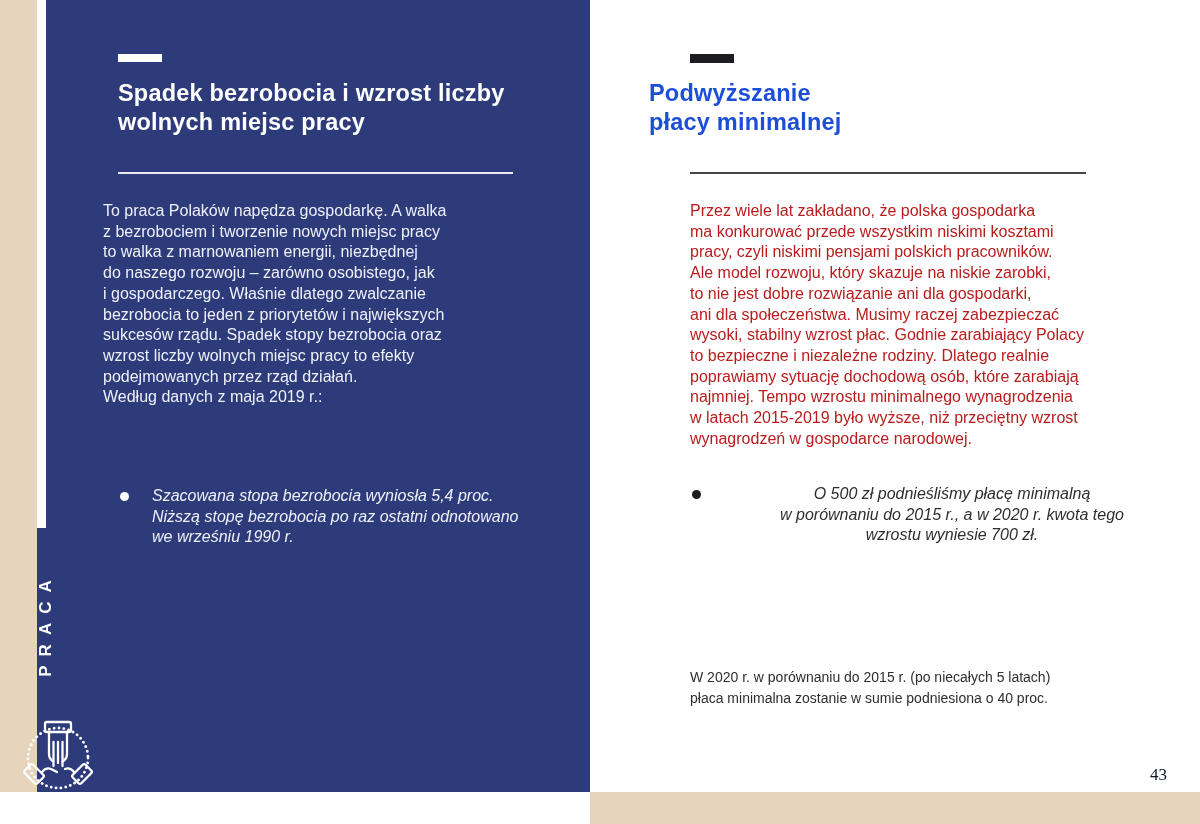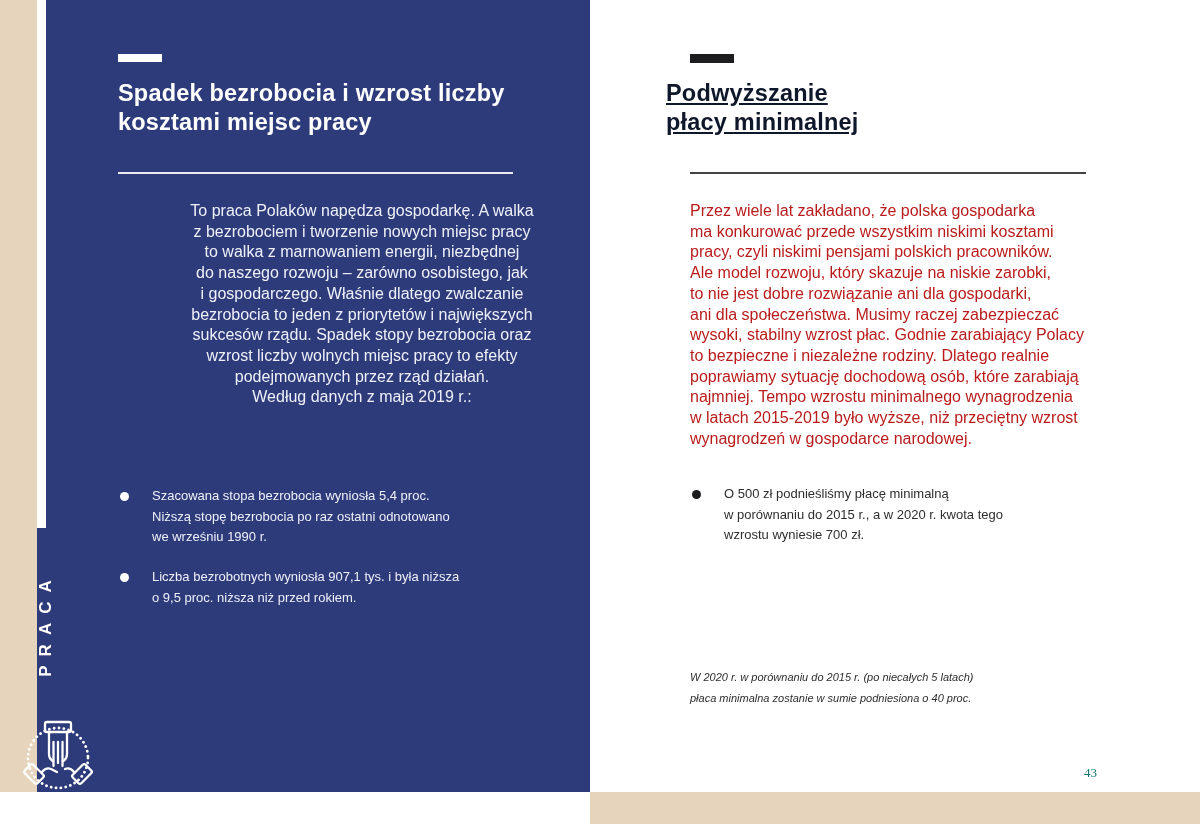--- a/index.html
+++ b/index.html
@@ -29,52 +29,52 @@
 
   .hands-icon-box { left: 22px; top: 718px; width: 72px; height: 74px; }
 
   
   .accent-dash { width: 44px; height: 8px; }
   .panel-title { font-size: 23.5px; line-height: 28.5px; font-weight: bold; white-space: pre-line; letter-spacing: .2px; }
   .rule { height: 2px; }
   .intro { font-size: 16px; line-height: 20.7px; white-space: pre-line; }
 
   ul.bullets { list-style: none; }
-  ul.bullets li { position: relative; padding-left: 34px; white-space: pre-line; font-size: 13px; line-height: 20.7px; }
+  ul.bullets li { position: relative; padding-left: 34px; white-space: pre-line; font-size: 16px; line-height: 20.7px; font-style: italic; }
   ul.bullets li .dot {
     position: absolute; left: 2px; top: 6px;
     width: 9px; height: 9px; border-radius: 50%;
   }
 
   
   .l-dash  { left: 118px; top: 54px; background: #ffffff; }
   .l-title { left: 118px; top: 79px; width: 440px; color: #ffffff; }
   .l-rule  { left: 118px; top: 172px; width: 395px; background: rgba(255,255,255,.9); }
-  .l-intro { left: 132px; top: 201px; width: 460px; color: #eef0f9; text-align: center; }
+  .l-intro { left: 103px; top: 201px; width: 460px; color: #eef0f9; }
   .l-bullets { left: 118px; top: 486px; width: 466px; color: #eef0f9; }
   .l-bullets li { margin-bottom: 19px; }
   .l-bullets li .dot { background: #ffffff; }
 
   
   .r-dash  { left: 690px; top: 54px; background: #1d1d20; height: 9px; }
-  .r-title { left: 666px; top: 79px; width: 440px; color: #0f172a; text-decoration: underline; }
+  .r-title { left: 649px; top: 79px; width: 440px; color: #1d4ed8; }
   .r-rule  { left: 690px; top: 172px; width: 396px; background: #454548; height: 1.6px; }
   .r-intro { left: 690px; top: 201px; width: 490px; color: #b91c1c; }
   .r-bullets { left: 690px; top: 484px; width: 490px; color: #2e2e30; }
-  .r-bullets li { margin-bottom: 21px; padding-left: 33px; }
+  .r-bullets li { margin-bottom: 21px; padding-left: 33px; text-align: center; }
   .r-bullets li .dot { left: 4px; background: #1d1d20; }
   .footnote {
     left: 690px; top: 667px; width: 480px;
-    font-style: italic; font-size: 11px; line-height: 20.5px;
+    font-size: 14px; line-height: 20.5px;
     color: #2e2e30; white-space: pre-line;
   }
 
   .page-number {
-    left: 1084px; top: 765px; width: 34px;
-    font-family: "Liberation Serif", serif; font-size: 13px; color: #0f766e;
+    left: 1150px; top: 765px; width: 34px;
+    font-family: "Liberation Serif", serif; font-size: 17px; color: #0f172a;
     text-align: left;
   }
 
   .bottom-beige-bar { left: 590px; top: 792px; width: 610px; height: 32px; background: #e6d4bc; }
 </style>
 </head>
 <body>
 
 <div class="abs beige-sidebar"></div>
 <div class="abs navy-panel"></div>
@@ -96,39 +96,37 @@
       <rect x="3" y="50" width="18" height="12" rx="2" transform="rotate(45 12 56)"></rect>
       <rect x="51" y="50" width="18" height="12" rx="2" transform="rotate(-45 60 56)"></rect>
       <path d="M20 54 q4 -5 9 -3 l6 3"></path>
       <path d="M52 54 q-4 -5 -9 -3"></path>
     </g>
   </svg>
 </div>
 
 <div class="abs accent-dash l-dash"></div>
 <h1 class="abs panel-title l-title">Spadek bezrobocia i wzrost liczby
-kosztami miejsc pracy</h1>
+wolnych miejsc pracy</h1>
 <div class="abs rule l-rule"></div>
 <p class="abs intro l-intro">To praca Polaków napędza gospodarkę. A walka
 z bezrobociem i tworzenie nowych miejsc pracy
 to walka z marnowaniem energii, niezbędnej
 do naszego rozwoju – zarówno osobistego, jak
 i gospodarczego. Właśnie dlatego zwalczanie
 bezrobocia to jeden z priorytetów i największych
 sukcesów rządu. Spadek stopy bezrobocia oraz
 wzrost liczby wolnych miejsc pracy to efekty
 podejmowanych przez rząd działań.
 Według danych z maja 2019 r.:</p>
 
 <ul class="abs bullets l-bullets">
   <li><span class="dot"></span><span>Szacowana stopa bezrobocia wyniosła 5,4 proc.
 Niższą stopę bezrobocia po raz ostatni odnotowano
 we wrześniu 1990 r.</span></li>
-  <li><span class="dot"></span><span>Liczba bezrobotnych wyniosła 907,1 tys. i była niższa
-o 9,5 proc. niższa niż przed rokiem.</span></li>
 </ul>
 
 <div class="abs accent-dash r-dash"></div>
 <h1 class="abs panel-title r-title">Podwyższanie
 płacy minimalnej</h1>
 <div class="abs rule r-rule"></div>
 <p class="abs intro r-intro">Przez wiele lat zakładano, że polska gospodarka
 ma konkurować przede wszystkim niskimi kosztami
 pracy, czyli niskimi pensjami polskich pracowników.
 Ale model rozwoju, który skazuje na niskie zarobki,

